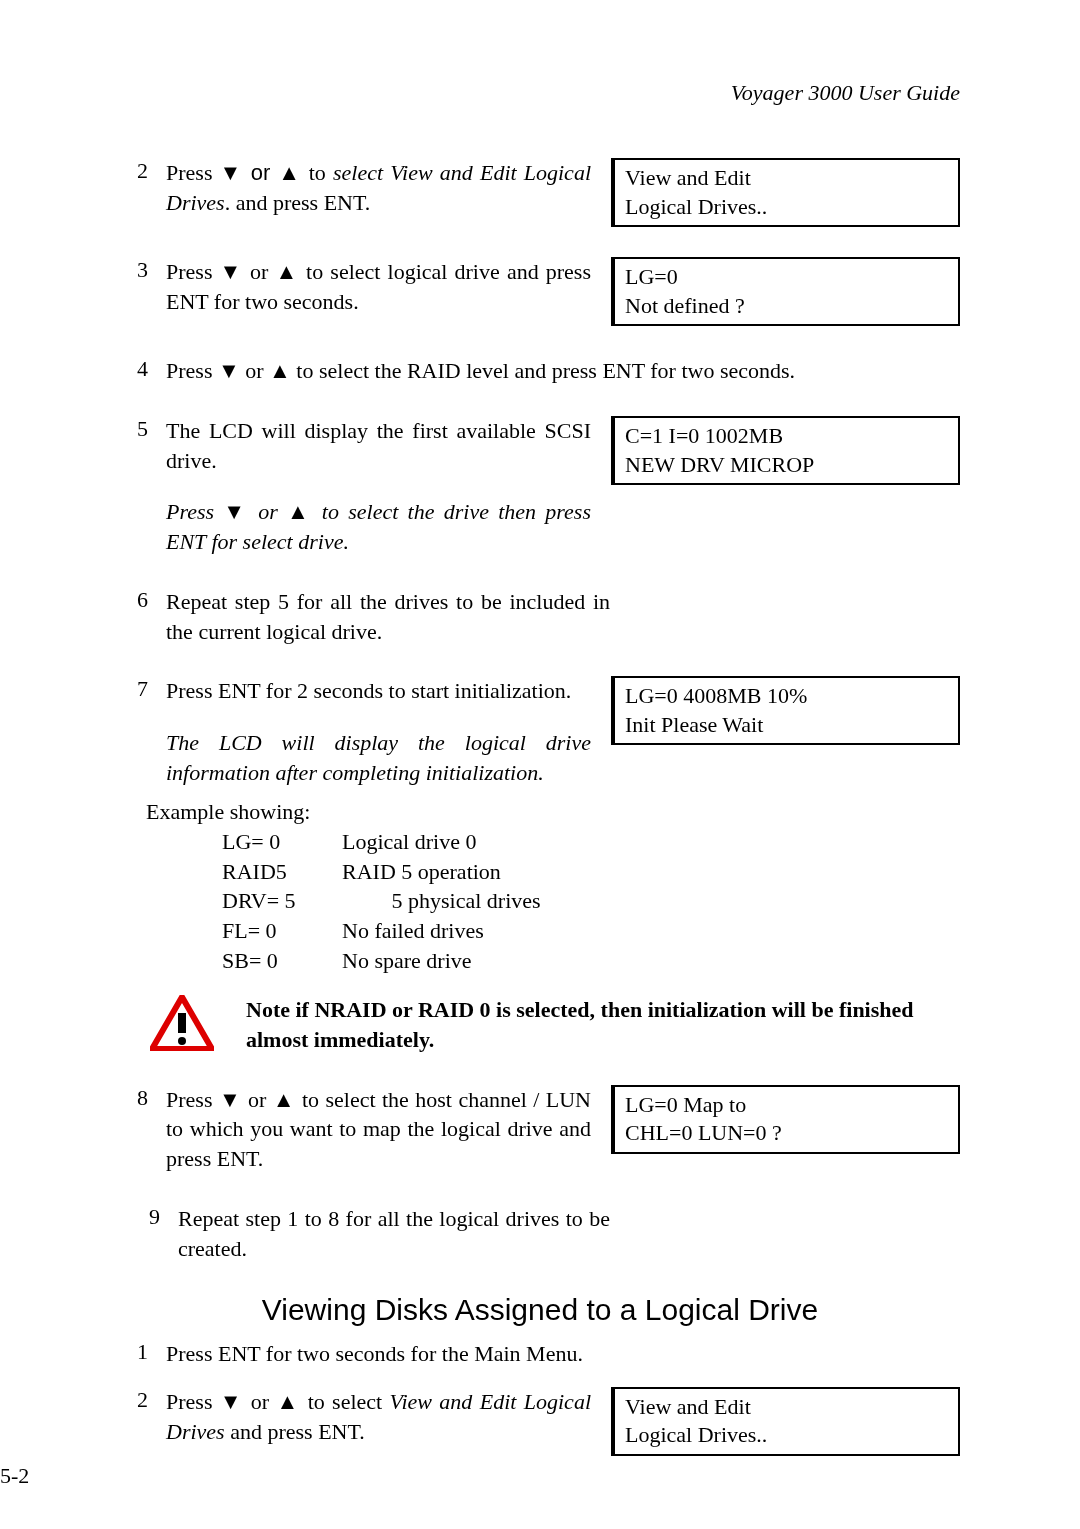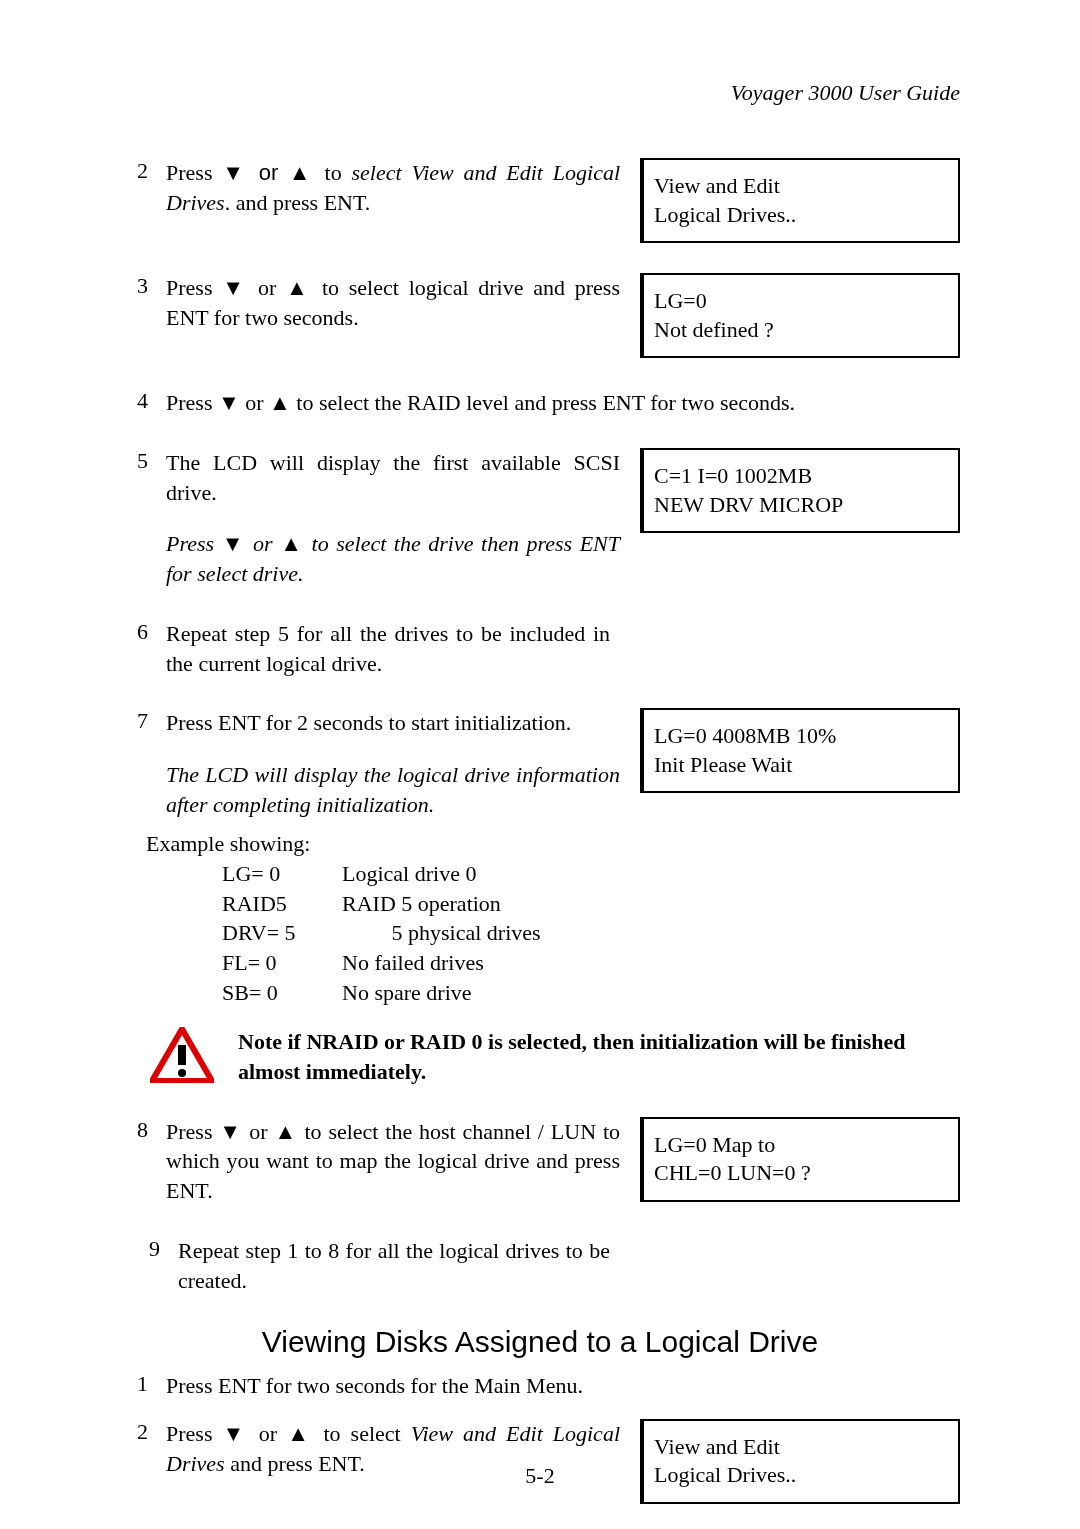--- a/index.html
+++ b/index.html
@@ -33,25 +33,25 @@
     .step-num {
       width: 28px;
       text-align: right;
       flex-shrink: 0;
     }
     .step-text {
       flex: 1;
       line-height: 1.35;
     }
     .lcd {
-      width: 320px;
+      width: 349px;
       flex-shrink: 0;
       border: 2px solid #000;
       border-left-width: 4px;
-      padding: 12px 10px;
+      padding: 4px 10px;
       line-height: 1.3;
       font-size: 22px;
       margin-left: 0;
     }
     .lcd-spacer {
       width: 320px;
       flex-shrink: 0;
       margin-left: 10px;
     }
     .italic { font-style: italic; }
@@ -60,21 +60,21 @@
       line-height: 1.35;
     }
     .example-table {
       margin-left: 56px;
     }
     .example-table div { display: flex; }
     .example-table .key { width: 120px; }
     .note-row {
       display: flex;
       align-items: flex-start;
-      gap: 24px;
+      gap: 32px;
       margin: 20px 0 30px 30px;
     }
     .warning-icon {
       width: 64px;
       height: 56px;
       flex-shrink: 0;
     }
     .note-text {
       font-weight: bold;
       line-height: 1.35;
@@ -85,21 +85,20 @@
       font-size: 30px;
       text-align: center;
       margin: 26px 0 12px 0;
       font-weight: normal;
     }
     .pagenum {
       position: absolute;
       bottom: 40px;
       left: 0;
       right: 0;
-      text-align: center;
     }
     .sub {
       margin-top: 22px;
       font-style: italic;
     }
     .arrow { font-family: Arial, sans-serif; }
   </style>
 </head>
 <body>
 

